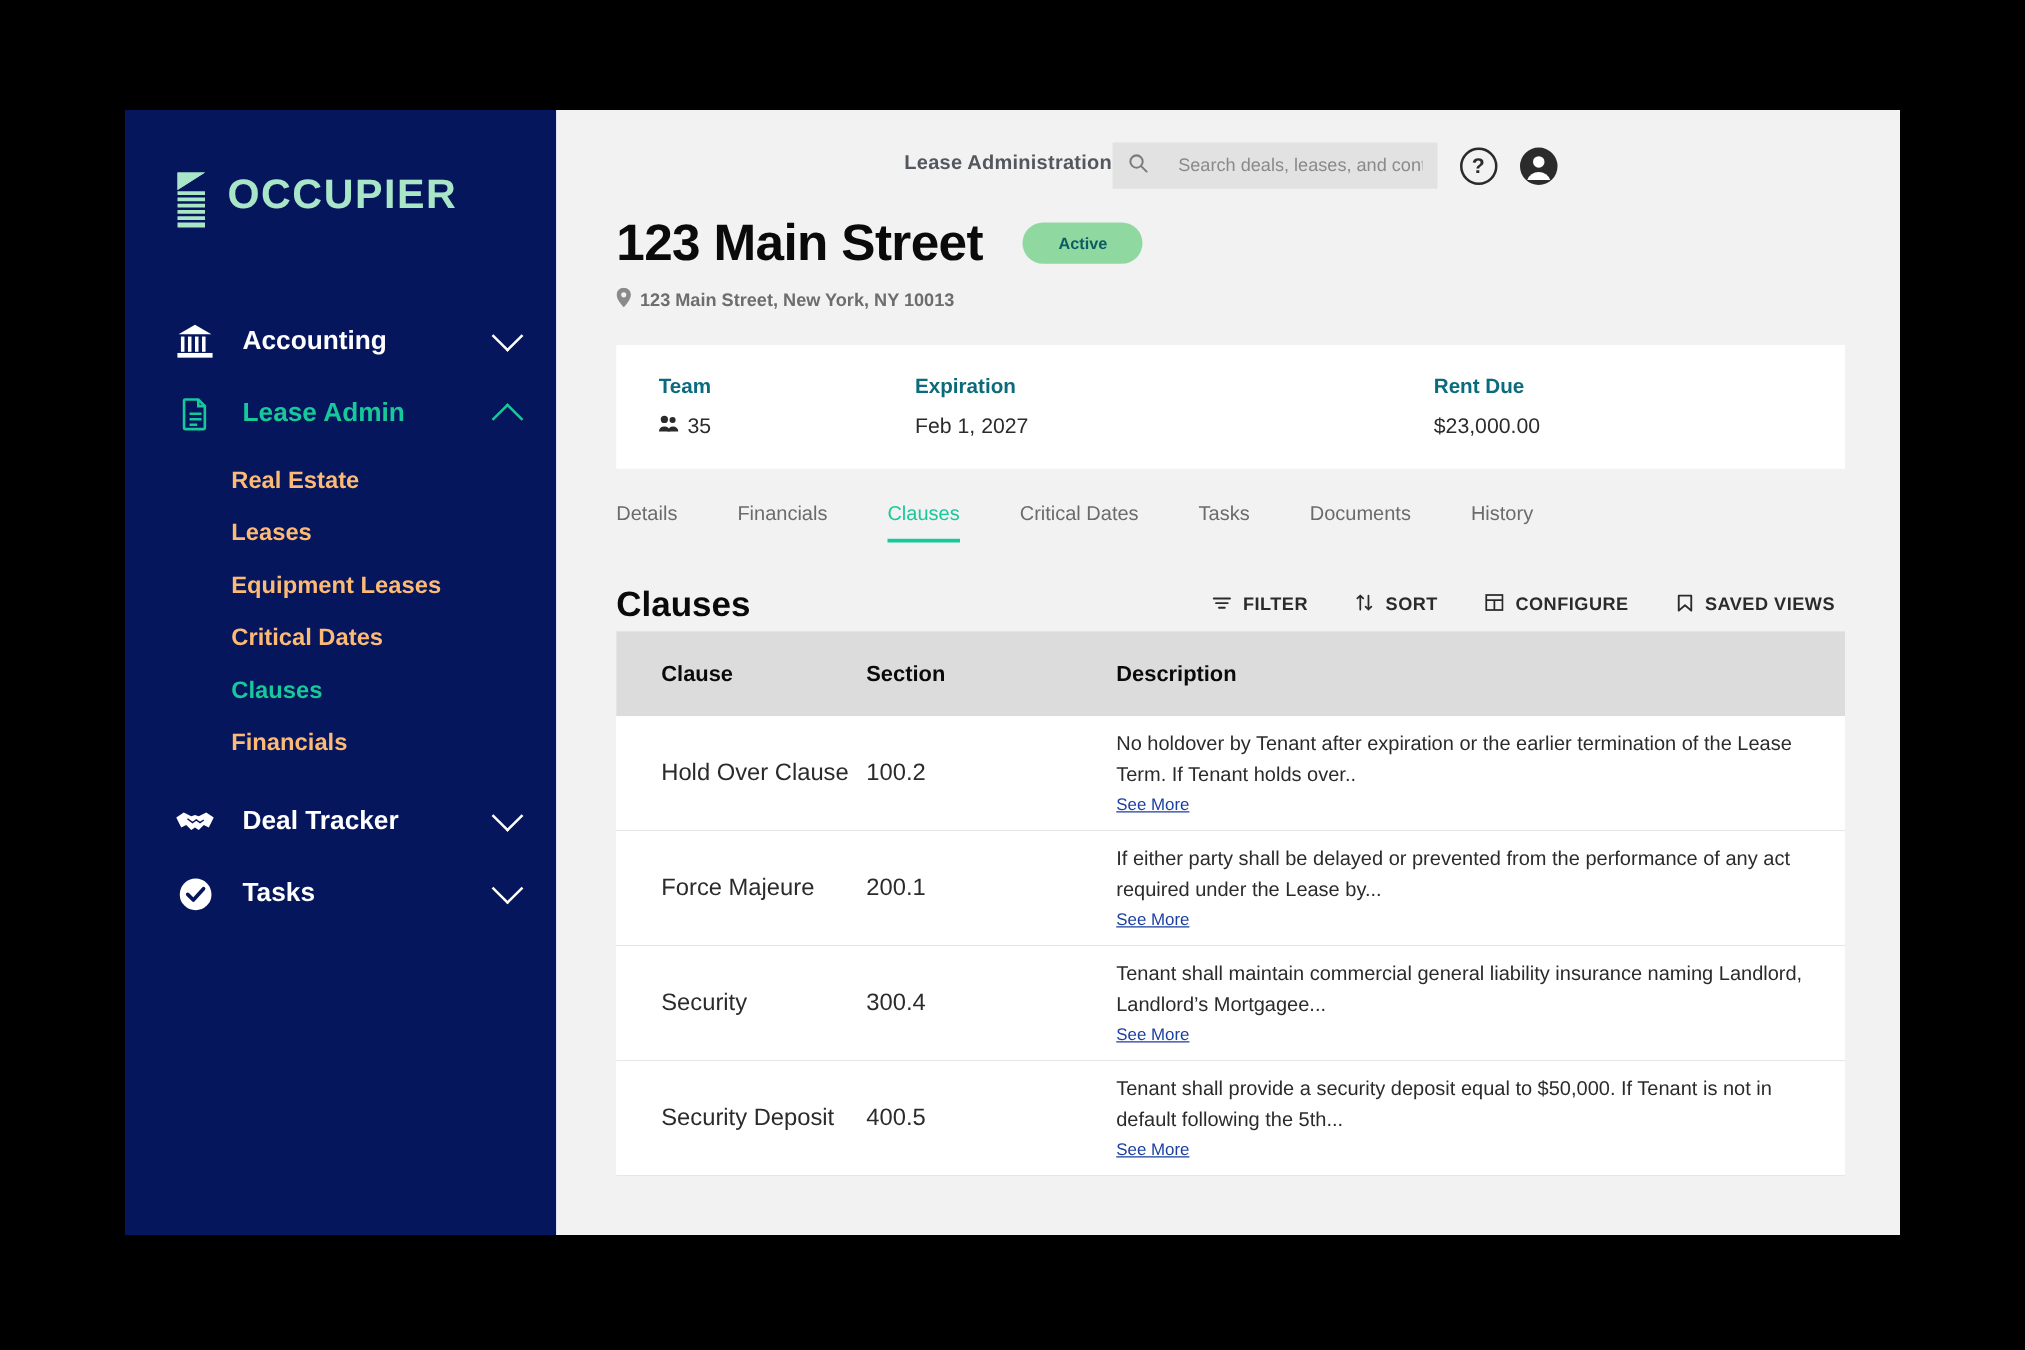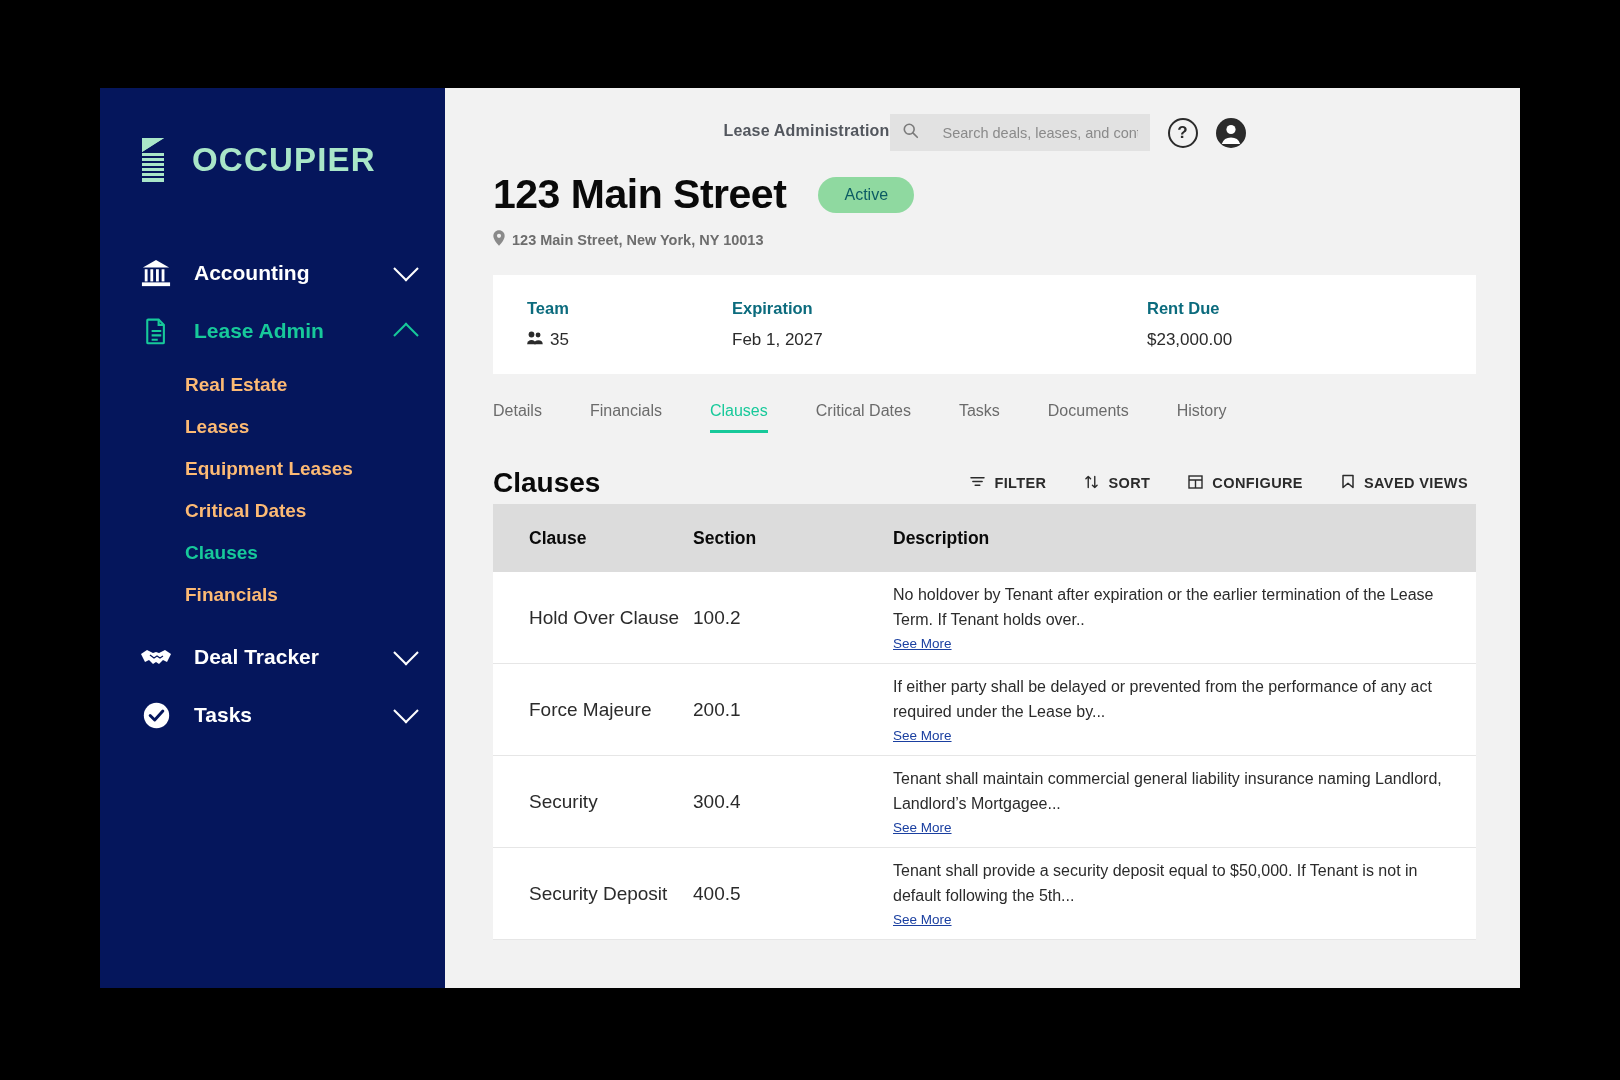--- a/index.html
+++ b/index.html
@@ -22,22 +22,22 @@
 
   
   .sidebar {
     width: 345px;
     background: #05165c;
     flex: 0 0 345px;
     padding-top: 48px;
   }
   .logo-row {
     display: flex;
-    align-items: center;
-    gap: 14px;
+    align-items: flex-start;
+    gap: 4px;
     padding-left: 40px;
     margin-bottom: 62px;
   }
   .logo-mark { width: 38px; height: 48px; flex: 0 0 38px; }
   .logo-text {
     color: #a9e6c8;
     font-size: 33px;
     font-weight: 700;
     letter-spacing: 1.2px;
   }
@@ -144,22 +144,22 @@
   }
   .page-title {
     font-size: 41px;
     font-weight: 700;
     color: #0a0a0a;
     letter-spacing: -0.5px;
   }
   .status-badge {
     background: #8fd9a0;
     color: #0c5b63;
-    font-size: 16px;
-    font-weight: 400;
+    font-size: 13px;
+    font-weight: 700;
     border-radius: 20px;
     padding: 9px 0;
     width: 96px;
     text-align: center;
   }
   .addr-row {
     display: flex;
     align-items: center;
     gap: 7px;
     margin-top: 12px;

